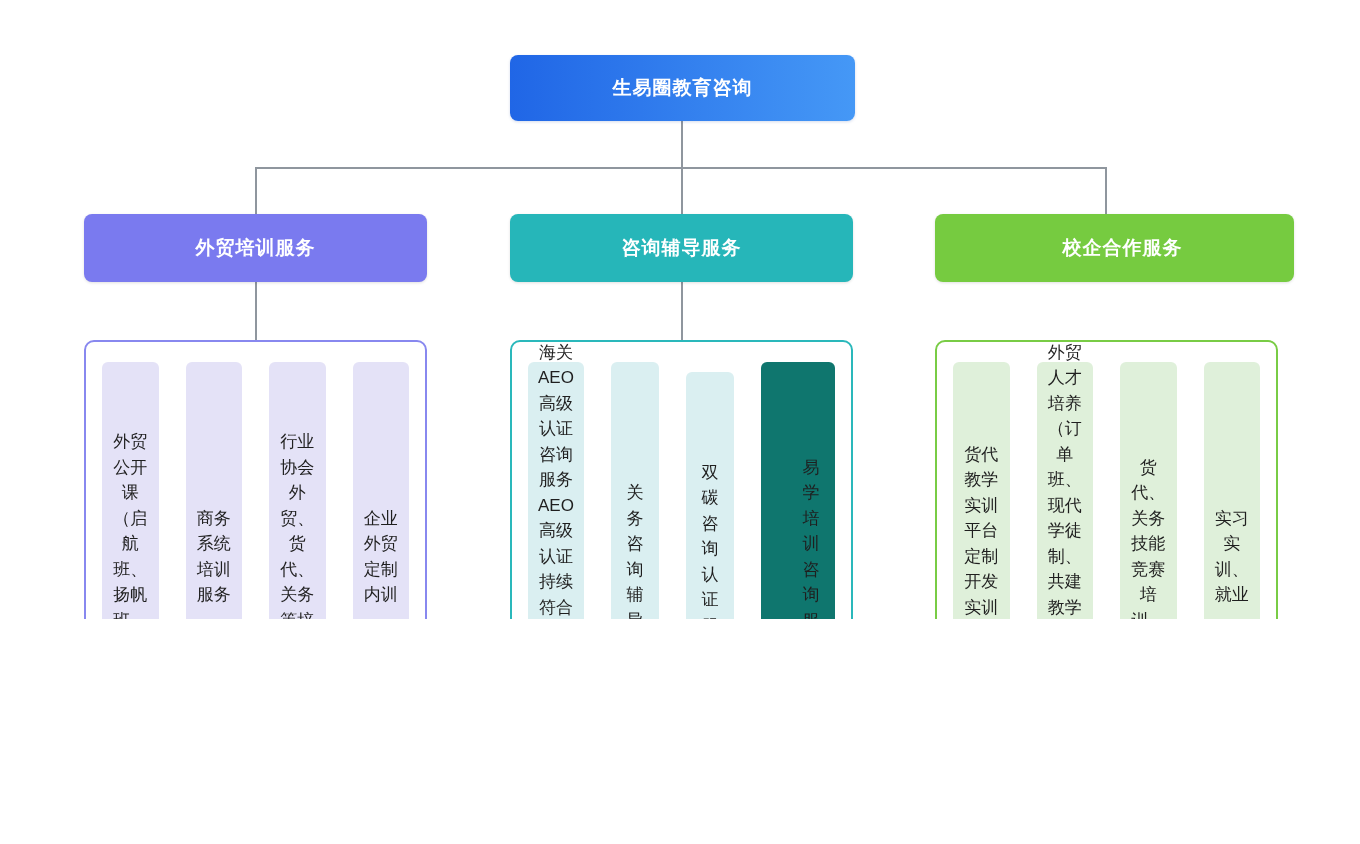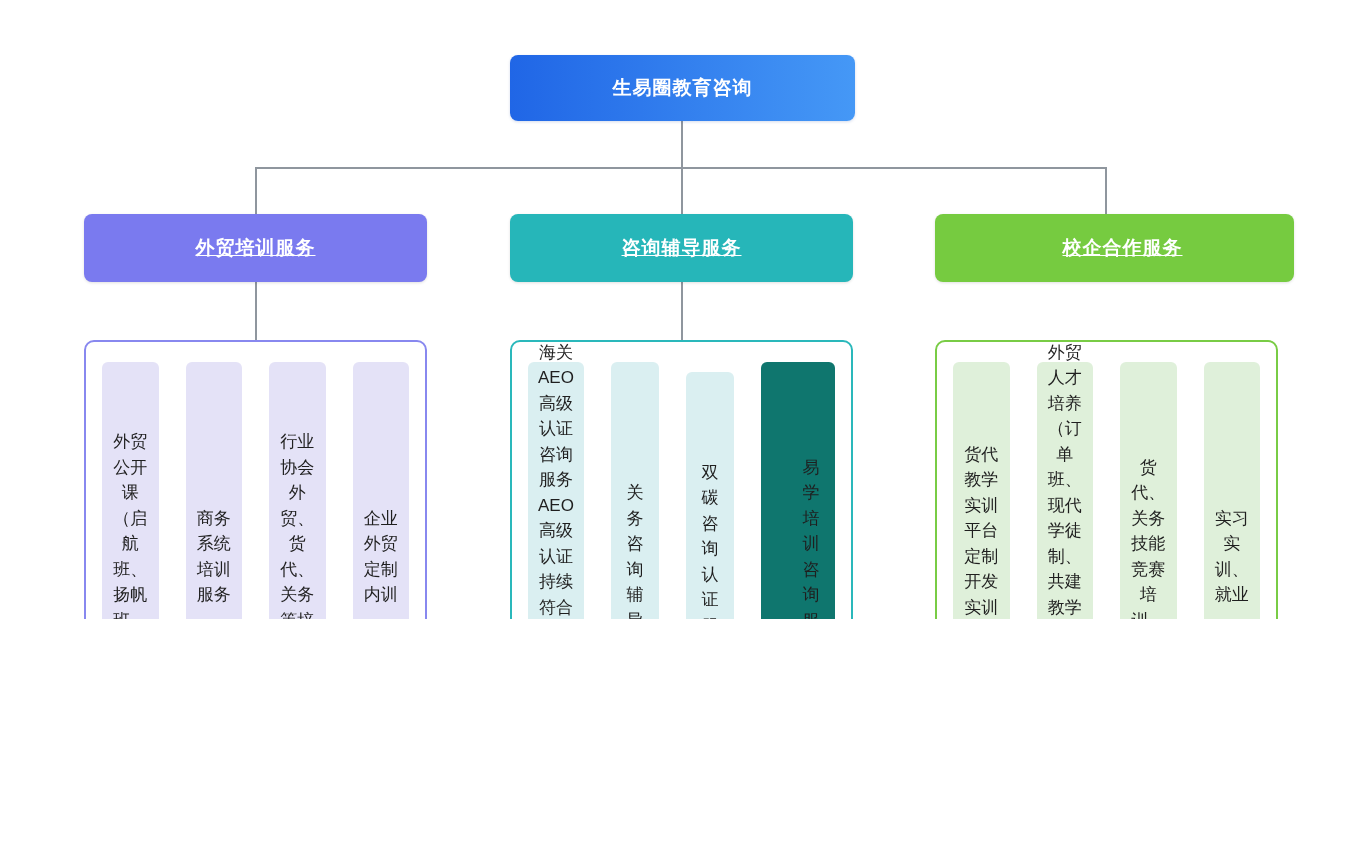--- a/index.html
+++ b/index.html
@@ -53,21 +53,20 @@
     display: flex;
     align-items: center;
     justify-content: center;
     box-shadow: 0 1px 3px rgba(0,0,0,0.12);
   }
   .branch-header .node-label {
     color: #ffffff;
     font-size: 19px;
     font-weight: bold;
     letter-spacing: 1px;
-    text-decoration: underline;
   }
   .bh-0 { left: 84px; }
   .bh-1 { left: 510px; }
   .bh-2 { left: 935px; }
 
   
   .branch-container {
     position: absolute;
     top: 340px;
     width: 343px;

